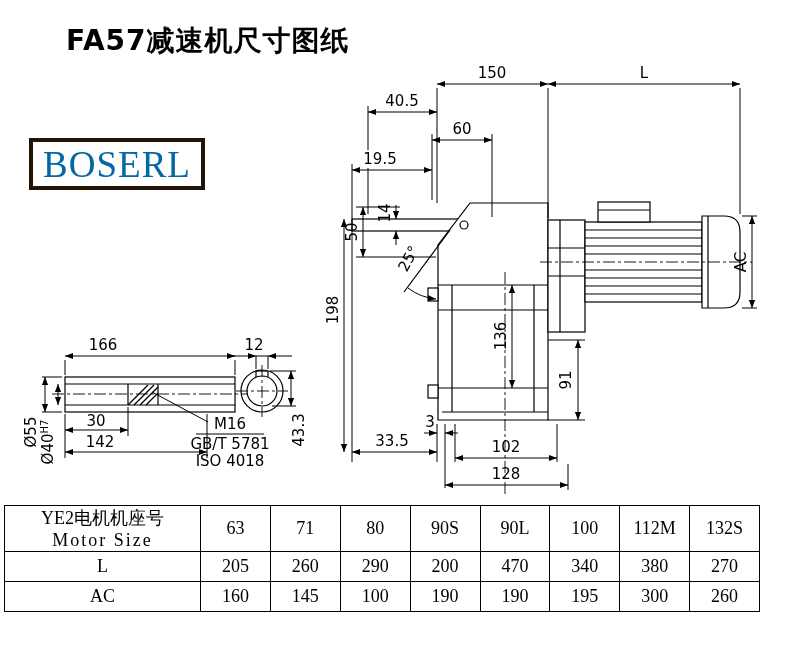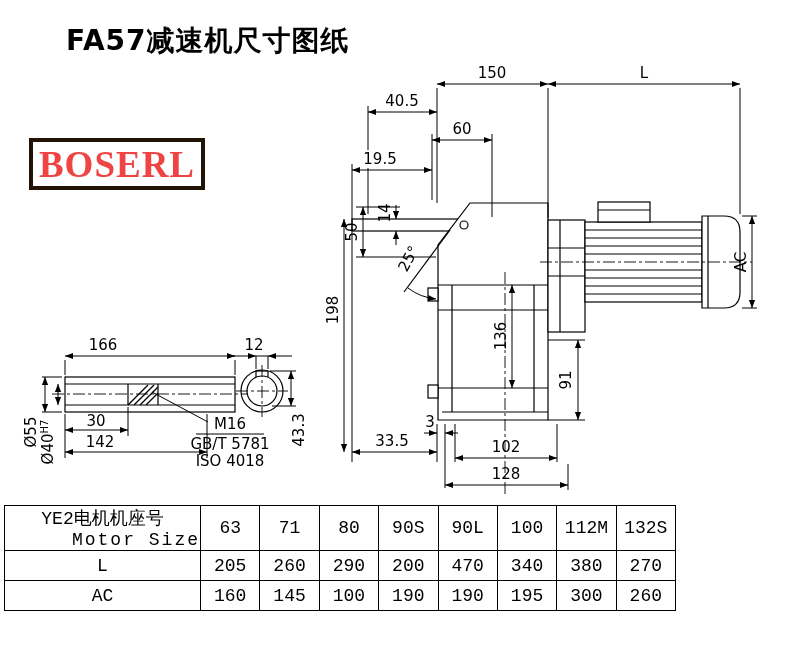--- a/index.html
+++ b/index.html
@@ -4,38 +4,38 @@
 <style>
   html,body { margin:0; padding:0; background:#fff; }
   body { width:800px; height:646px; position:relative; font-family:"DejaVu Sans", sans-serif; color:#000; }
   .page { position:absolute; inset:0; background:#fff; overflow:hidden; }
 
   .title { position:absolute; left:56px; top:12px; margin:10px; font-size:28px; font-weight:bold;
            font-family:"DejaVu Sans", sans-serif; letter-spacing:1px; }
 
   .logo { position:absolute; left:29px; top:138px; width:168px; height:44px;
           border:4px solid #221307; display:flex; align-items:center; justify-content:center; background:#fff; }
-  .logo span { font-family:"Liberation Serif", serif; font-weight:bold; font-size:37px;
-               color:#ef4444; letter-spacing:1px; line-height:1;text-align:center; }
+  .logo span { font-family:"Liberation Serif", serif; font-weight:normal; font-size:37px;
+               color:#0369a1; letter-spacing:1px; line-height:1;text-align:center; }
 
   svg.drawing { position:absolute; left:0; top:0; }
   svg .ln line, svg .ln rect, svg .ln circle, svg .ln path, svg .ln polygon { stroke:#000; stroke-width:1.2; }
   svg .thin line { stroke:#000; stroke-width:1; }
   svg .cl line { stroke:#000; stroke-width:0.9; stroke-dasharray:12 3 3 3; }
   svg .dim { marker-start:url(#arr); marker-end:url(#arr); }
   svg .dimE { marker-end:url(#arr); }
   svg text { font-family:"DejaVu Sans", sans-serif; font-size:15px; fill:#000; }
 
-  table.dims { position:absolute; left:4px; top:505px; width:672px; border-collapse:collapse;
-               table-layout:fixed; font-family:Liberation Mono, monospace; font-size:18px; }
+  table.dims { position:absolute; left:4px; top:505px; width:756px; border-collapse:collapse;
+               table-layout:fixed; font-family:Liberation Serif, serif; font-size:18px; }
   table.dims th, table.dims td { border:1.5px solid #000; text-align:center; vertical-align:middle;
                padding:0; font-weight:normal; height:29px; background:#fff; }
   table.dims tr.hdr th { height:44px; }
   table.dims col.c0 { width:196px; }
-  .ms { letter-spacing:2px;text-align:right; }
+  .ms { letter-spacing:2px; }
 </style>
 </head>
 <body>
 
 <div class="page">
 
   <h1 class="title">FA57减速机尺寸图纸</h1>
 
   <div class="logo">
     <span>BOSERL</span>

